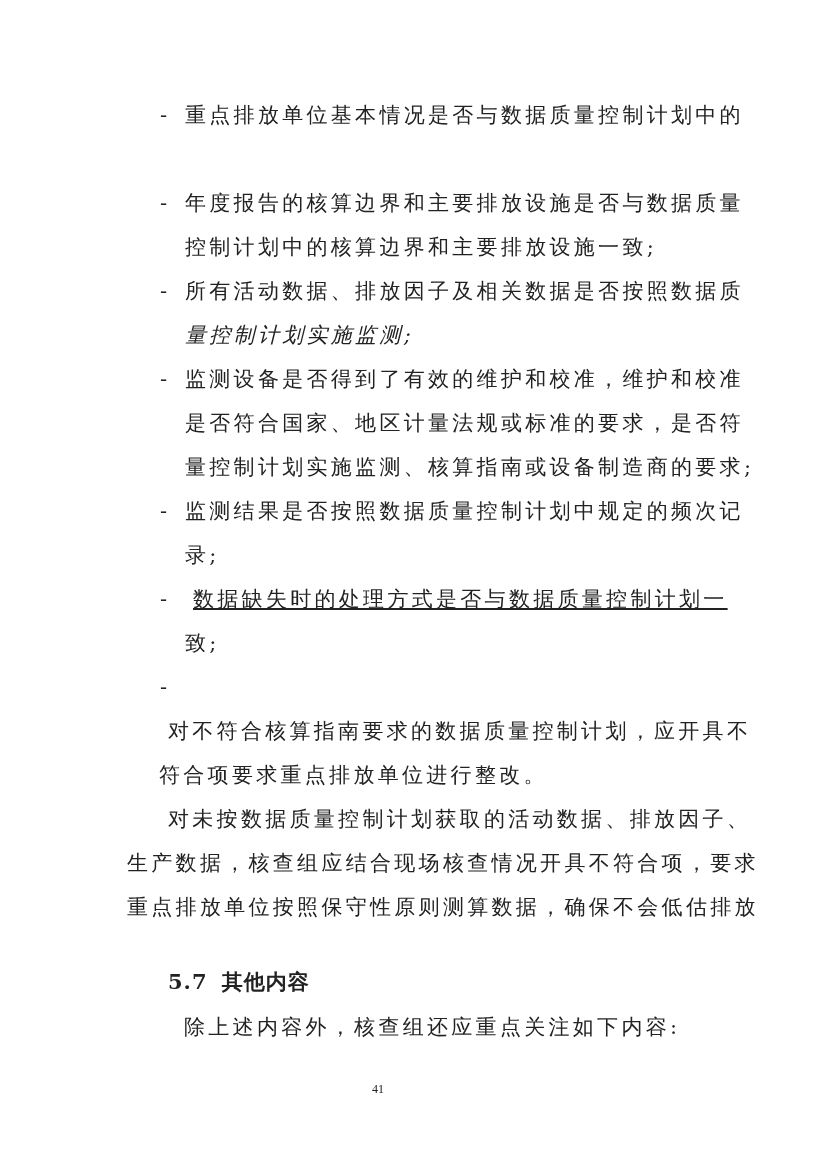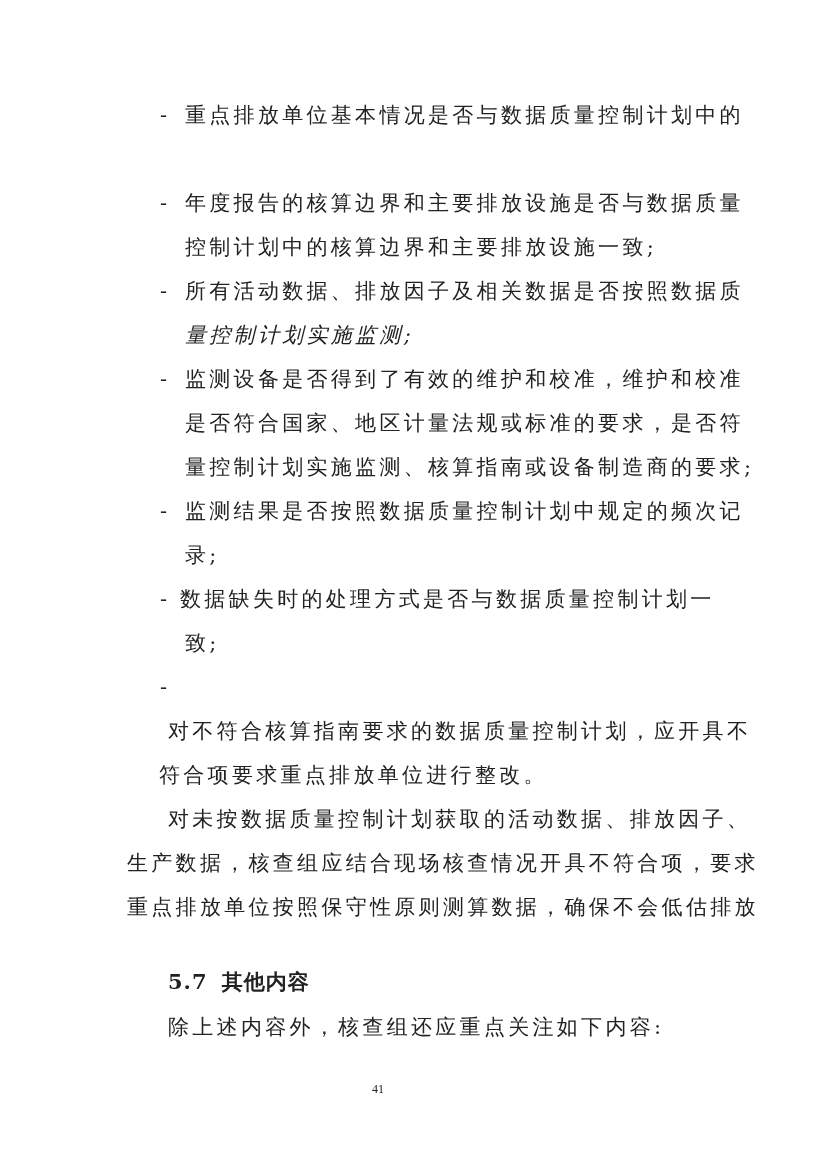--- a/index.html
+++ b/index.html
@@ -44,33 +44,33 @@
   <div class="dash" style="left:160px; top:367px;">-</div>
   <div class="line" style="left:185px; top:367px;">监测设备是否得到了有效的维护和校准，维护和校准</div>
   <div class="line" style="left:185px; top:411px;">是否符合国家、地区计量法规或标准的要求，是否符</div>
   <div class="line" style="left:185px; top:455px;">量控制计划实施监测、核算指南或设备制造商的要求;</div>
 
   <div class="dash" style="left:160px; top:499px;">-</div>
   <div class="line" style="left:185px; top:499px;">监测结果是否按照数据质量控制计划中规定的频次记</div>
   <div class="line" style="left:185px; top:543px;">录;</div>
 
   <div class="dash" style="left:160px; top:587px;">-</div>
-  <div class="line" style="left:180px; top:587px;">数据缺失时的处理方式是否与数据质量控制计划一</div>
+  <div class="line" style="left:193px; top:587px;text-decoration:underline;">数据缺失时的处理方式是否与数据质量控制计划一</div>
   <div class="line" style="left:185px; top:631px;">致;</div>
 
   <div class="dash" style="left:160px; top:675px;">-</div>
 
   <div class="line" style="left:168px; top:719px;">对不符合核算指南要求的数据质量控制计划，应开具不</div>
   <div class="line" style="left:127px; top:763px;margin-left:32px;">符合项要求重点排放单位进行整改。</div>
 
   <div class="line" style="left:168px; top:807px;">对未按数据质量控制计划获取的活动数据、排放因子、</div>
   <div class="line" style="left:127px; top:851px;">生产数据，核查组应结合现场核查情况开具不符合项，要求</div>
   <div class="line" style="left:127px; top:895px;">重点排放单位按照保守性原则测算数据，确保不会低估排放</div>
 
   <div class="heading" style="left:168px; top:970px;">
     <span>5.7</span>
     <span style="margin-left:6px;">其他内容</span>
   </div>
 
-  <div class="line" style="left:168px; top:1015px;text-align:right;">除上述内容外，核查组还应重点关注如下内容:</div>
+  <div class="line" style="left:184px; top:1015px;text-align:right;">除上述内容外，核查组还应重点关注如下内容:</div>
 
   <div class="page-number">41</div>
 </div>
 
 </body></html>

